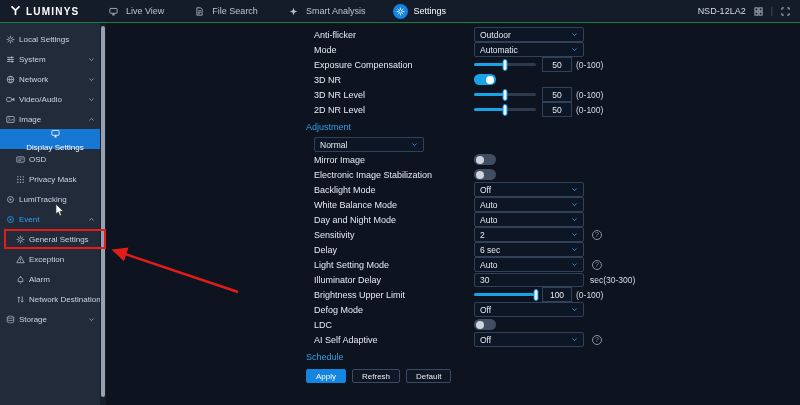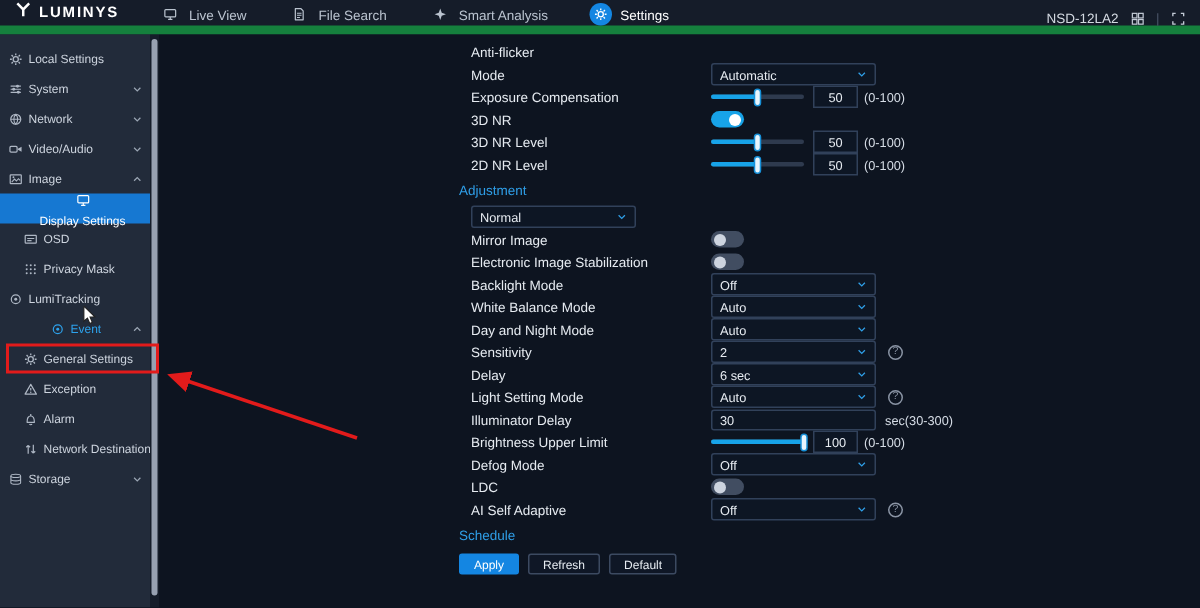--- a/index.html
+++ b/index.html
@@ -1,22 +1,22 @@
 <!DOCTYPE html>
 <html><head>
 <meta charset="utf-8">
 <style>
   * { margin:0; padding:0; box-sizing:border-box; }
   html,body { width:800px; height:405px; overflow:hidden; background:#0d1420;
     font-family:"Liberation Sans", sans-serif; color:#e6ebf1; }
   .app { position:relative; width:800px; height:405px; display:flex; flex-direction:column; }
 
   
-  .topbar { height:23px; flex:0 0 23px; background:#151c29; border-bottom:6px solid #15803d;
-    display:flex; align-items:flex-end; padding:0 10px; }
+  .topbar { height:23px; flex:0 0 23px; background:#151c29; border-bottom:1px solid #15803d;
+    display:flex; align-items:center; padding:0 10px; }
   .logo { display:flex; align-items:center; gap:5px; min-width:92px; color:#fff; }
   .logo-text { font-size:10px; font-weight:bold; letter-spacing:1.2px; color:#fff; }
   .nav { display:flex; align-items:center; gap:28px; margin-left:4px; }
   .nav-item { display:flex; align-items:center; gap:5px; font-size:9px; color:#bac3cf; cursor:pointer; }
   .ico-wrap { display:flex; width:15px; height:15px; align-items:center; justify-content:center;
     border-radius:50%; color:#bac3cf; }
   .nav-item.active .ico-wrap { background:#1486e2; color:#fff; }
   .nav-item.active .nav-label { color:#fff; }
   .topbar-right { margin-left:auto; display:flex; align-items:center; gap:8px; font-size:9px; color:#d4dae2;padding-left:48px; }
   .tb-sep { color:#4a5568; font-size:9px; }
@@ -26,21 +26,21 @@
   .mainrow { flex:1; display:flex; min-height:0; }
 
   
   .sidebar { width:100px; flex:0 0 100px; background:#222b3a; padding-top:6px; overflow:hidden; }
   .side-item { height:20px; display:flex; align-items:center; gap:4px; padding:0 5px;
     font-size:8px; color:#cdd4de; cursor:pointer; white-space:nowrap; }
   .side-item .icon { display:flex; flex:0 0 10px; justify-content:center; color:#aeb7c4; }
   .side-item.sub { padding-left:15px; }
   .side-item.active { background:#1678d2; color:#fff;flex-direction:column; }
   .side-item.active .icon { color:#fff; }
-  .side-item.accent { color:#2da2ec;margin-left:28px; }
+  .side-item.accent { color:#2da2ec; }
   .side-item.accent .icon { color:#2da2ec; }
   .side-chev { margin-left:auto; color:#9aa5b3; display:flex; }
 
   
   .vscroll { width:6px; flex:0 0 6px; background:#151d2a; position:relative; }
   .vthumb { position:absolute; left:1px; width:4px; top:3px; bottom:8px; background:#97a1b1; border-radius:2px; }
 
   
   .content { flex:1; background:#0d1420; padding:4px 0 0 200px; overflow:hidden; }
   .frow { height:15px; display:flex; align-items:center; padding-left:8px; font-size:9px; color:#e6ebf1; }
@@ -335,20 +335,28 @@
         </div>
       </aside>
 
     <div class="vscroll">
       <div class="vthumb"></div>
     </div>
 
     <main class="content" id="form-rows">
         <div class="frow">
           <div class="flabel">Anti-flicker</div>
+          <div class="sel">
+            <span class="sel-val">Outdoor</span>
+            <span class="sel-chev">
+              <svg width="7" height="7" viewBox="0 0 10 10" xmlns="http://www.w3.org/2000/svg">
+                <path d="M2 3.6l3 3 3-3" fill="none" stroke="currentColor" stroke-width="1.2"></path>
+              </svg>
+            </span>
+          </div>
         </div>
         <div class="frow">
           <div class="flabel">Mode</div>
           <div class="sel">
             <span class="sel-val">Automatic</span>
             <span class="sel-chev">
               <svg width="7" height="7" viewBox="0 0 10 10" xmlns="http://www.w3.org/2000/svg">
                 <path d="M2 3.6l3 3 3-3" fill="none" stroke="currentColor" stroke-width="1.2"></path>
               </svg>
             </span>

